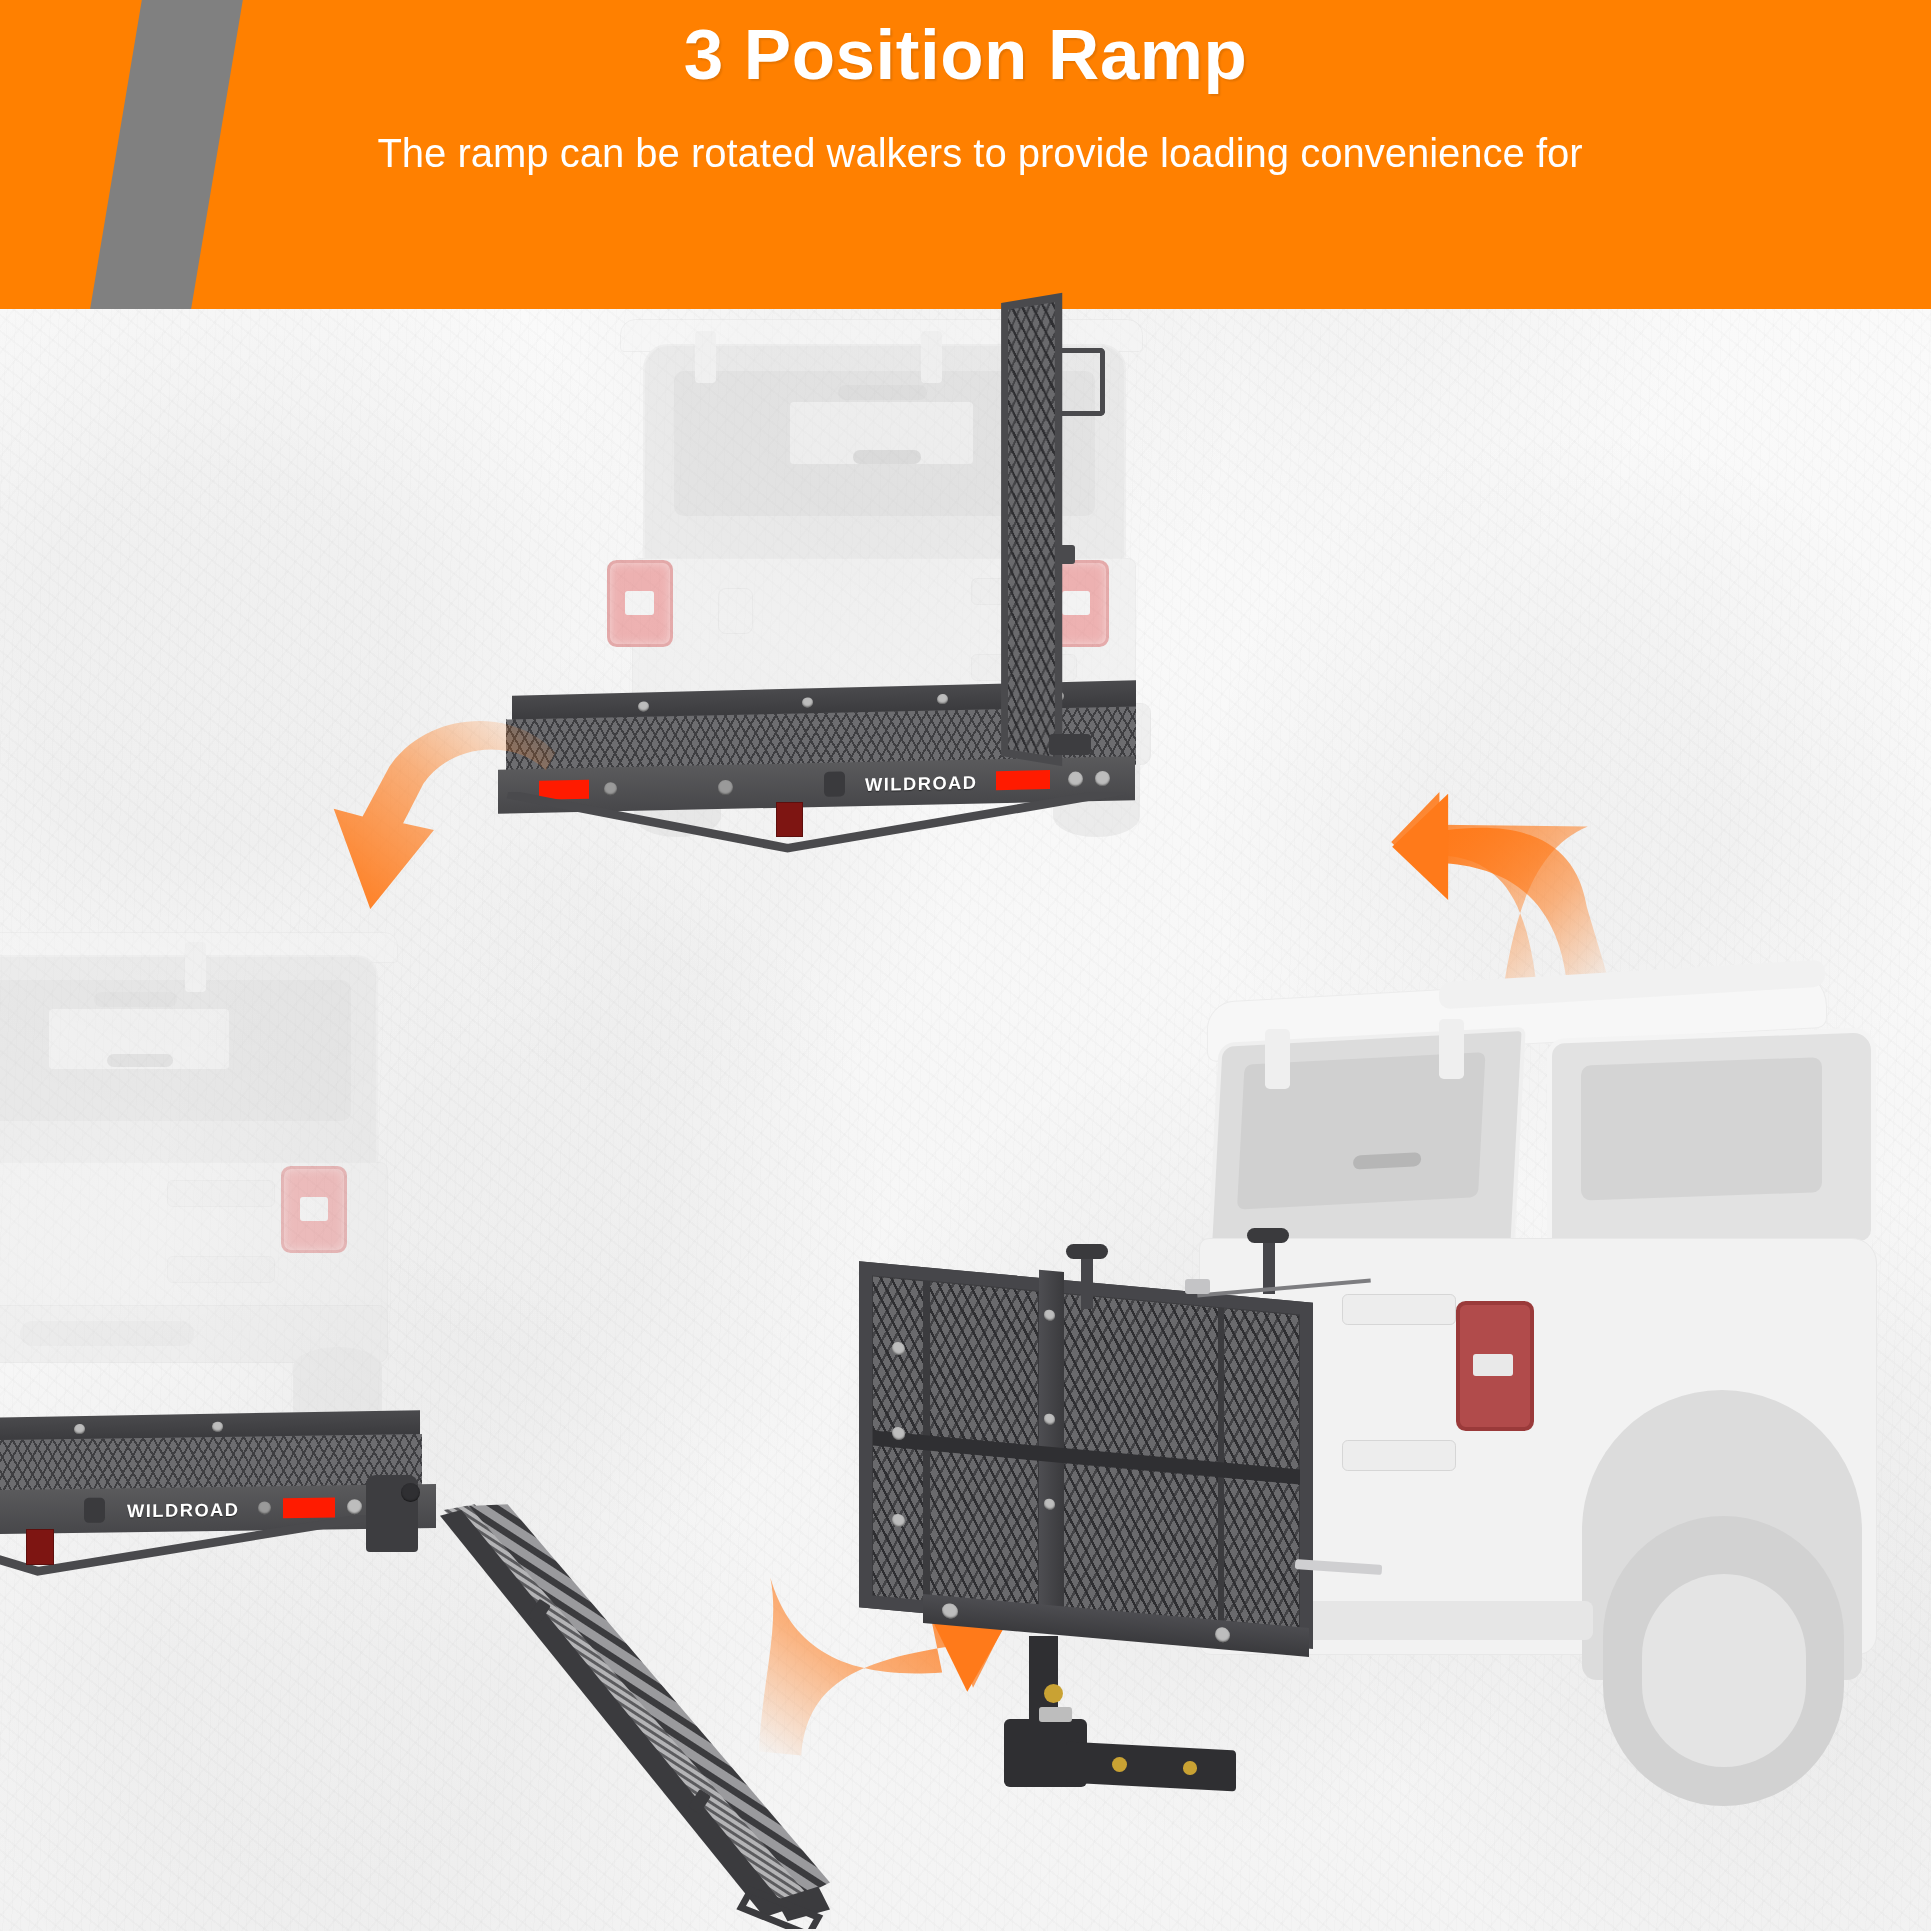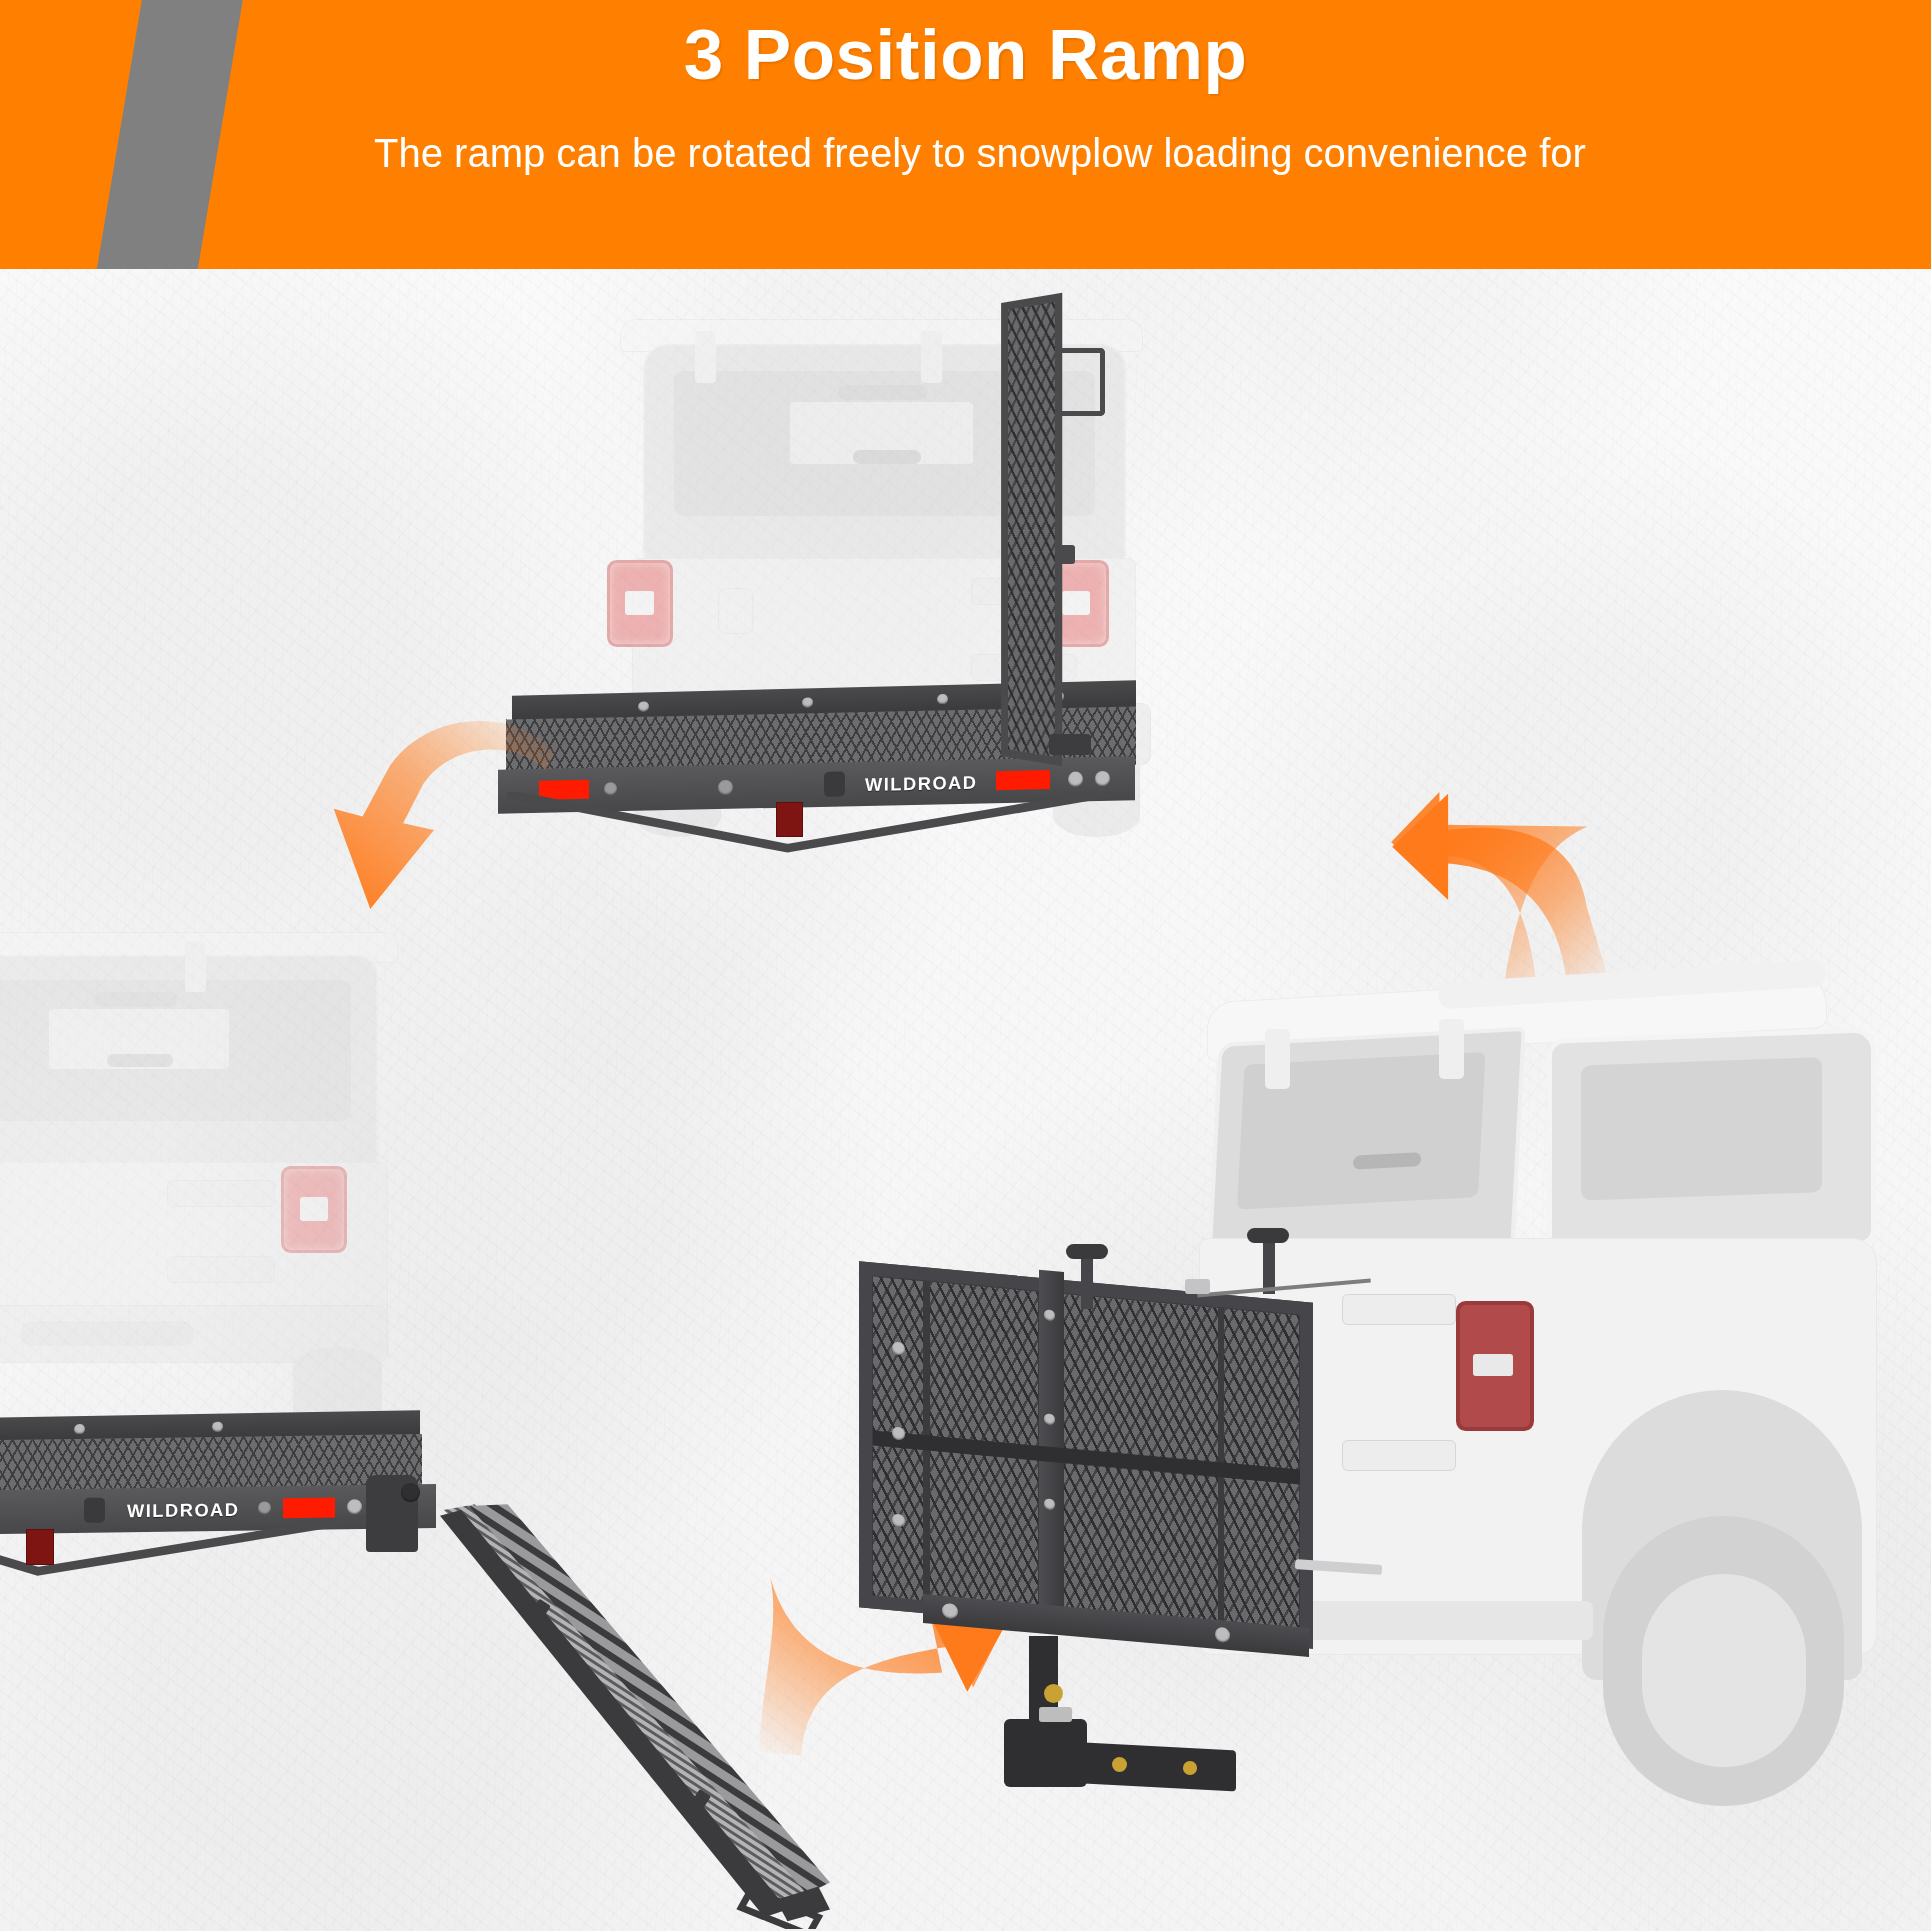--- a/index.html
+++ b/index.html
@@ -28,21 +28,21 @@
   .bg2{
     position:absolute;inset:0;
     background-image:
       repeating-linear-gradient(38deg, rgba(0,0,0,.020) 0 1.9px, transparent 1.9px 12.6px),
       repeating-linear-gradient(-51deg, rgba(0,0,0,.016) 0 1.9px, transparent 1.9px 16.4px),
       repeating-linear-gradient(92deg, rgba(0,0,0,.012) 0 1px, transparent 1px 8.7px);
     mix-blend-mode:multiply;opacity:.75;
   }
 
   
-  .header{position:absolute;left:0;top:0;width:1931px;height:269px;background:#FF8000;overflow:hidden;}
+  .header{position:absolute;left:0;top:0;width:1931px;height:309px;background:#FF8000;overflow:hidden;}
   .header .stripe{
     position:absolute;top:-19.3px;left:145px;width:101px;height:367px;
     background:#808080;transform:skewX(-9.5deg);transform-origin:top left;
   }
   .header .title{
     position:absolute;left:0;right:0;top:13.5px;text-align:center;
     color:#ffffff;font-size:71px;font-weight:bold;letter-spacing:0.5px;
     font-family:"Liberation Sans", sans-serif;
     text-shadow:1.9px 1.9px 1.9px rgba(0,0,0,.10);
   }
@@ -107,21 +107,21 @@
 
 <div class="stage">
 
   <div class="bg"></div>
   <div class="bg2"></div>
 
   <div class="header">
     <div class="stripe"></div>
     <div class="title">3 Position Ramp</div>
     <div class="sub">
-      <span>The ramp can be rotated freely to snowplow loading convenience for</span>
+      <span>The ramp can be rotated walkers to provide loading convenience for</span>
     </div>
   </div>
 
   <div class="scene" style="left:599px;top:319px;width:811px;height:714px;">
 
     <div class="jeep ghost" style="left:0;top:0;width:579px;height:541px;">
 
       <div class="roofline" style="left:21px;top:0px;width:521px;height:31px;border-radius:15.4px 15.4px 3.9px 3.9px;background:#f6f6f6;"></div>
 
       <div class="glass" style="left:44px;top:25px;width:479px;height:222px;border-radius:25px 25px 15.4px 15.4px;">

